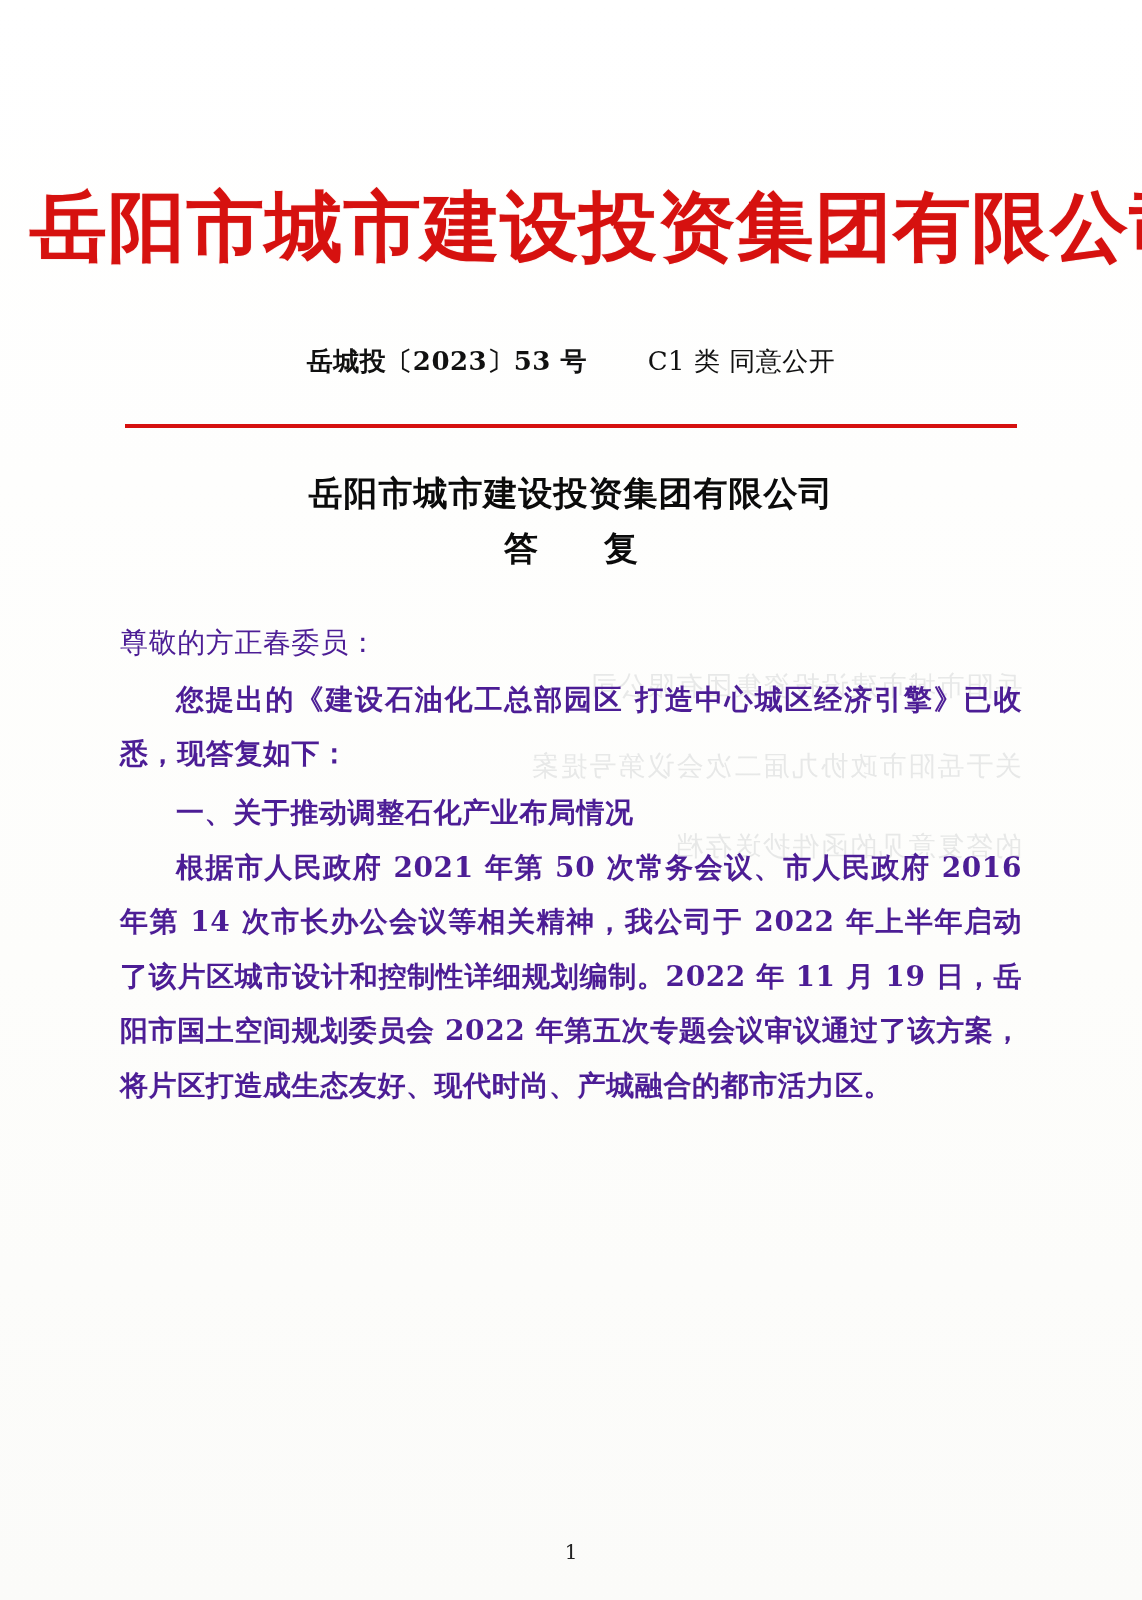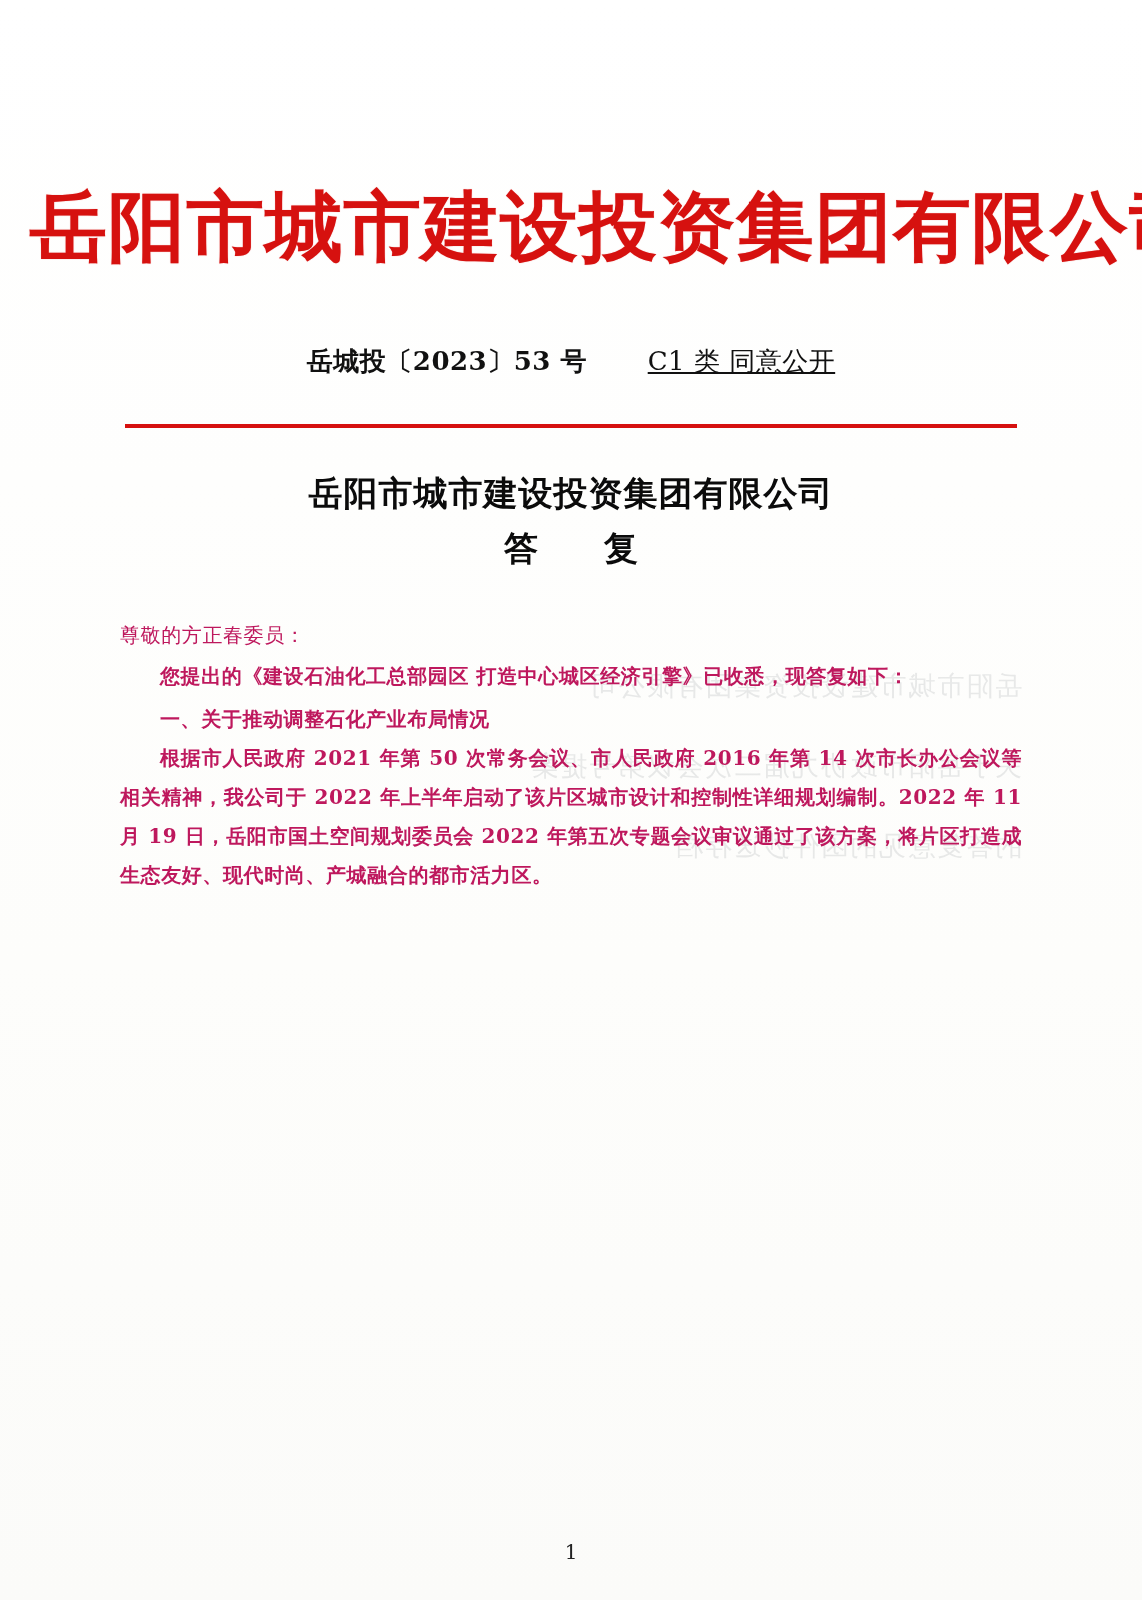--- a/index.html
+++ b/index.html
@@ -56,21 +56,20 @@
     color: #111;
     letter-spacing: 0.5px;
   }
   .docnum-row .num {
     display: inline-block;
     font-weight: bold;
   }
   .docnum-row .cls {
     display: inline-block;
     margin-left: 52px;
-    text-decoration: underline;
   }
 
   
   .red-rule {
     margin: 45px 125px 0 125px;
     height: 4px;
     background: #d6110f;
   }
 
   
@@ -84,23 +83,23 @@
     letter-spacing: 1px;
   }
   .title-line-3 {
     letter-spacing: 16px;
     padding-left: 16px;
   }
 
   
   .body {
     margin: 40px 120px 0 120px;
-    font-size: 20px;
+    font-size: 28px;
     line-height: 1.95;
-    color: #be185d;
+    color: #4c1d95;
     letter-spacing: 0.6px;
     text-align: justify;
   }
   .salutation {
     margin-bottom: 2px;
   }
   .para {
     text-indent: 2em;
     margin: 0;
     font-weight: bold;

